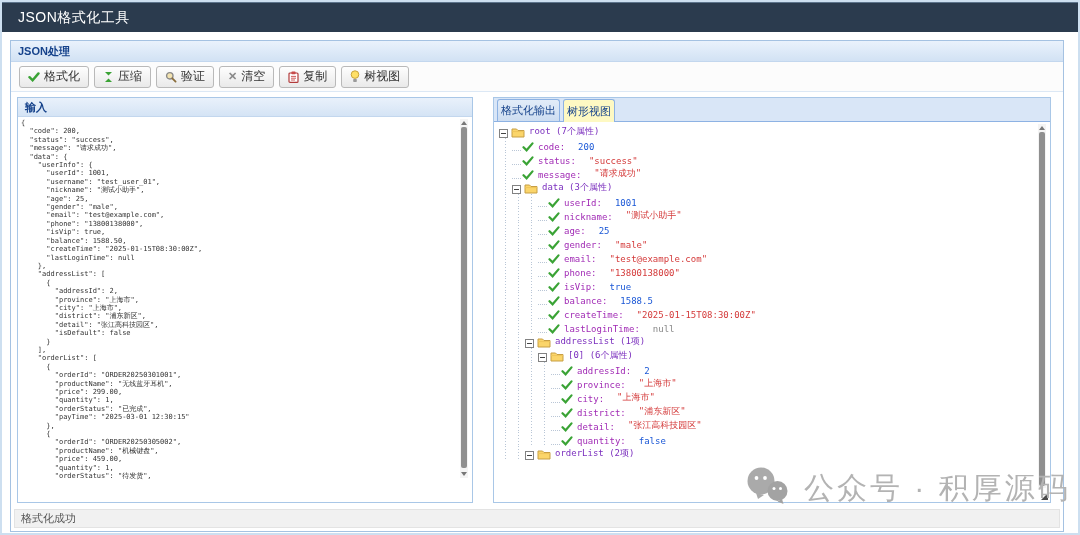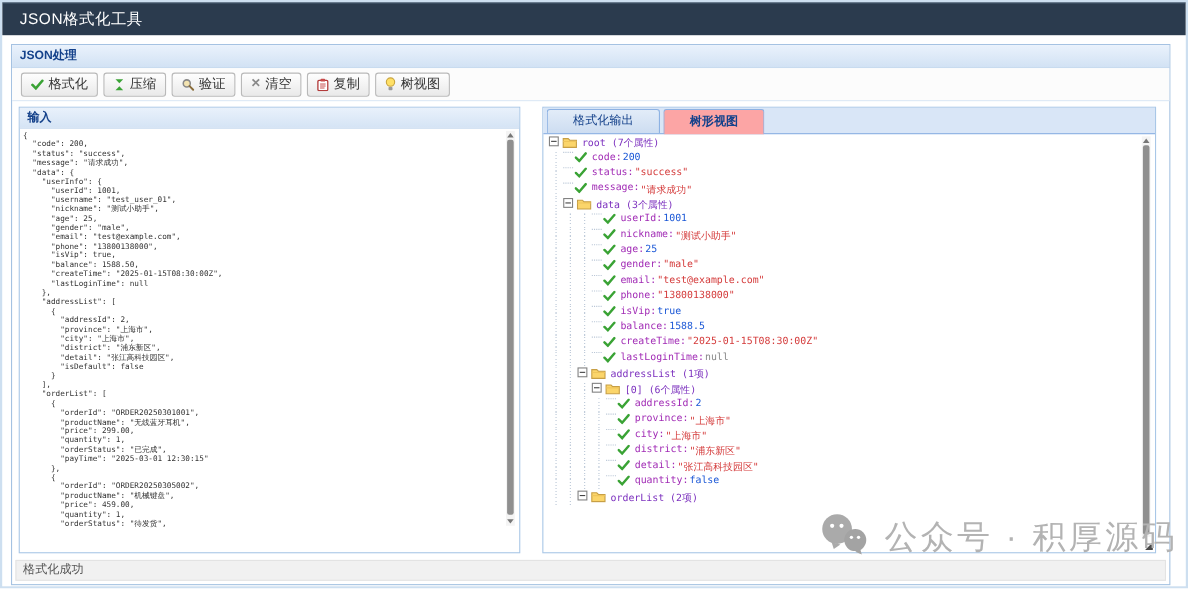--- a/index.html
+++ b/index.html
@@ -26,32 +26,32 @@
   
   .vsb{position:absolute;width:8px;background:#f4f4f4;}
   .vsb .arr{position:absolute;left:1px;width:0;height:0;border-left:3px solid transparent;border-right:3px solid transparent;}
   .vsb .arr.up{top:2px;border-bottom:4px solid #777;}
   .vsb .arr.dn{bottom:2px;border-top:4px solid #777;}
   .vsb .thumb{position:absolute;left:1px;width:6px;background:#8f8f8f;border-radius:2px;}
 
   
   .output-panel{position:absolute;left:482px;top:56px;width:558px;height:406px;border:1px solid #a9c7e7;background:#fff;box-sizing:border-box;}
   .tabstrip{height:23px;background:#d9e6f7;border-bottom:1px solid #8db2e3;display:flex;align-items:flex-end;padding-left:3px;gap:3px;}
-  .tab{height:21px;line-height:21px;padding:0 23px;font-size:11px;color:#15428b;background:linear-gradient(#e2ecf8,#cdddf1);border:1px solid #8db2e3;border-bottom:none;border-radius:3px 3px 0 0;cursor:pointer;}
-  .tab.active{background:#fca5a5;font-weight:bold;height:22px;line-height:22px;margin-bottom:-1px;}
+  .tab{height:21px;line-height:21px;padding:0 3px;font-size:11px;color:#15428b;background:linear-gradient(#e2ecf8,#cdddf1);border:1px solid #8db2e3;border-bottom:none;border-radius:3px 3px 0 0;cursor:pointer;}
+  .tab.active{background:#fef9c3;font-weight:normal;height:22px;line-height:22px;margin-bottom:-1px;}
   .tree-body{position:absolute;left:2px;top:24px;right:16px;bottom:2px;overflow:hidden;padding:2px 0 0 3px;font-family:"DejaVu Sans Mono","Liberation Mono",monospace;font-size:9px;}
-  .trow{display:flex;align-items:flex-start;height:14px;white-space:nowrap;}
+  .trow{display:flex;align-items:flex-end;height:14px;white-space:nowrap;}
   .g{flex:none;width:13px;align-self:stretch;background-image:repeating-linear-gradient(to bottom,#b9c6d6 0 1px,transparent 1px 3px);background-size:1px 100%;background-repeat:no-repeat;background-position:6px 0;}
   .exp{flex:none;width:9px;height:9px;box-sizing:border-box;border:1px solid #828282;background:#fff;position:relative;margin-right:3px;cursor:pointer;}
   .exp::after{content:'';position:absolute;left:1px;right:1px;top:3px;border-top:1px solid #444;}
   .dash{flex:none;width:9px;height:1px;border-top:1px dotted #b9c6d6;margin-right:1px;}
   .fold,.chk{flex:none;display:inline-flex;align-items:center;margin-right:4px;}
   .flabel{color:#7b2fbe;}
   .key{color:#a12bb5;}
-  .val{margin-left:1px;}
+  .val{margin-left:13px;}
   .val.num{color:#1a57d6;}
   .val.str{color:#d43a3a;}
   .val.bool{color:#1a57d6;}
   .val.null{color:#888;}
 
   .resize-handle{position:absolute;right:2px;bottom:2px;width:0;height:0;border-left:7px solid transparent;border-bottom:7px solid #4a4a4a;cursor:nwse-resize;}
 
   
   .status-bar{position:absolute;left:3px;top:468px;right:3px;height:19px;background:#f1f1f1;border:1px solid #e3e3e3;box-sizing:border-box;color:#555;font-size:11px;line-height:17px;padding-left:6px;}
 

